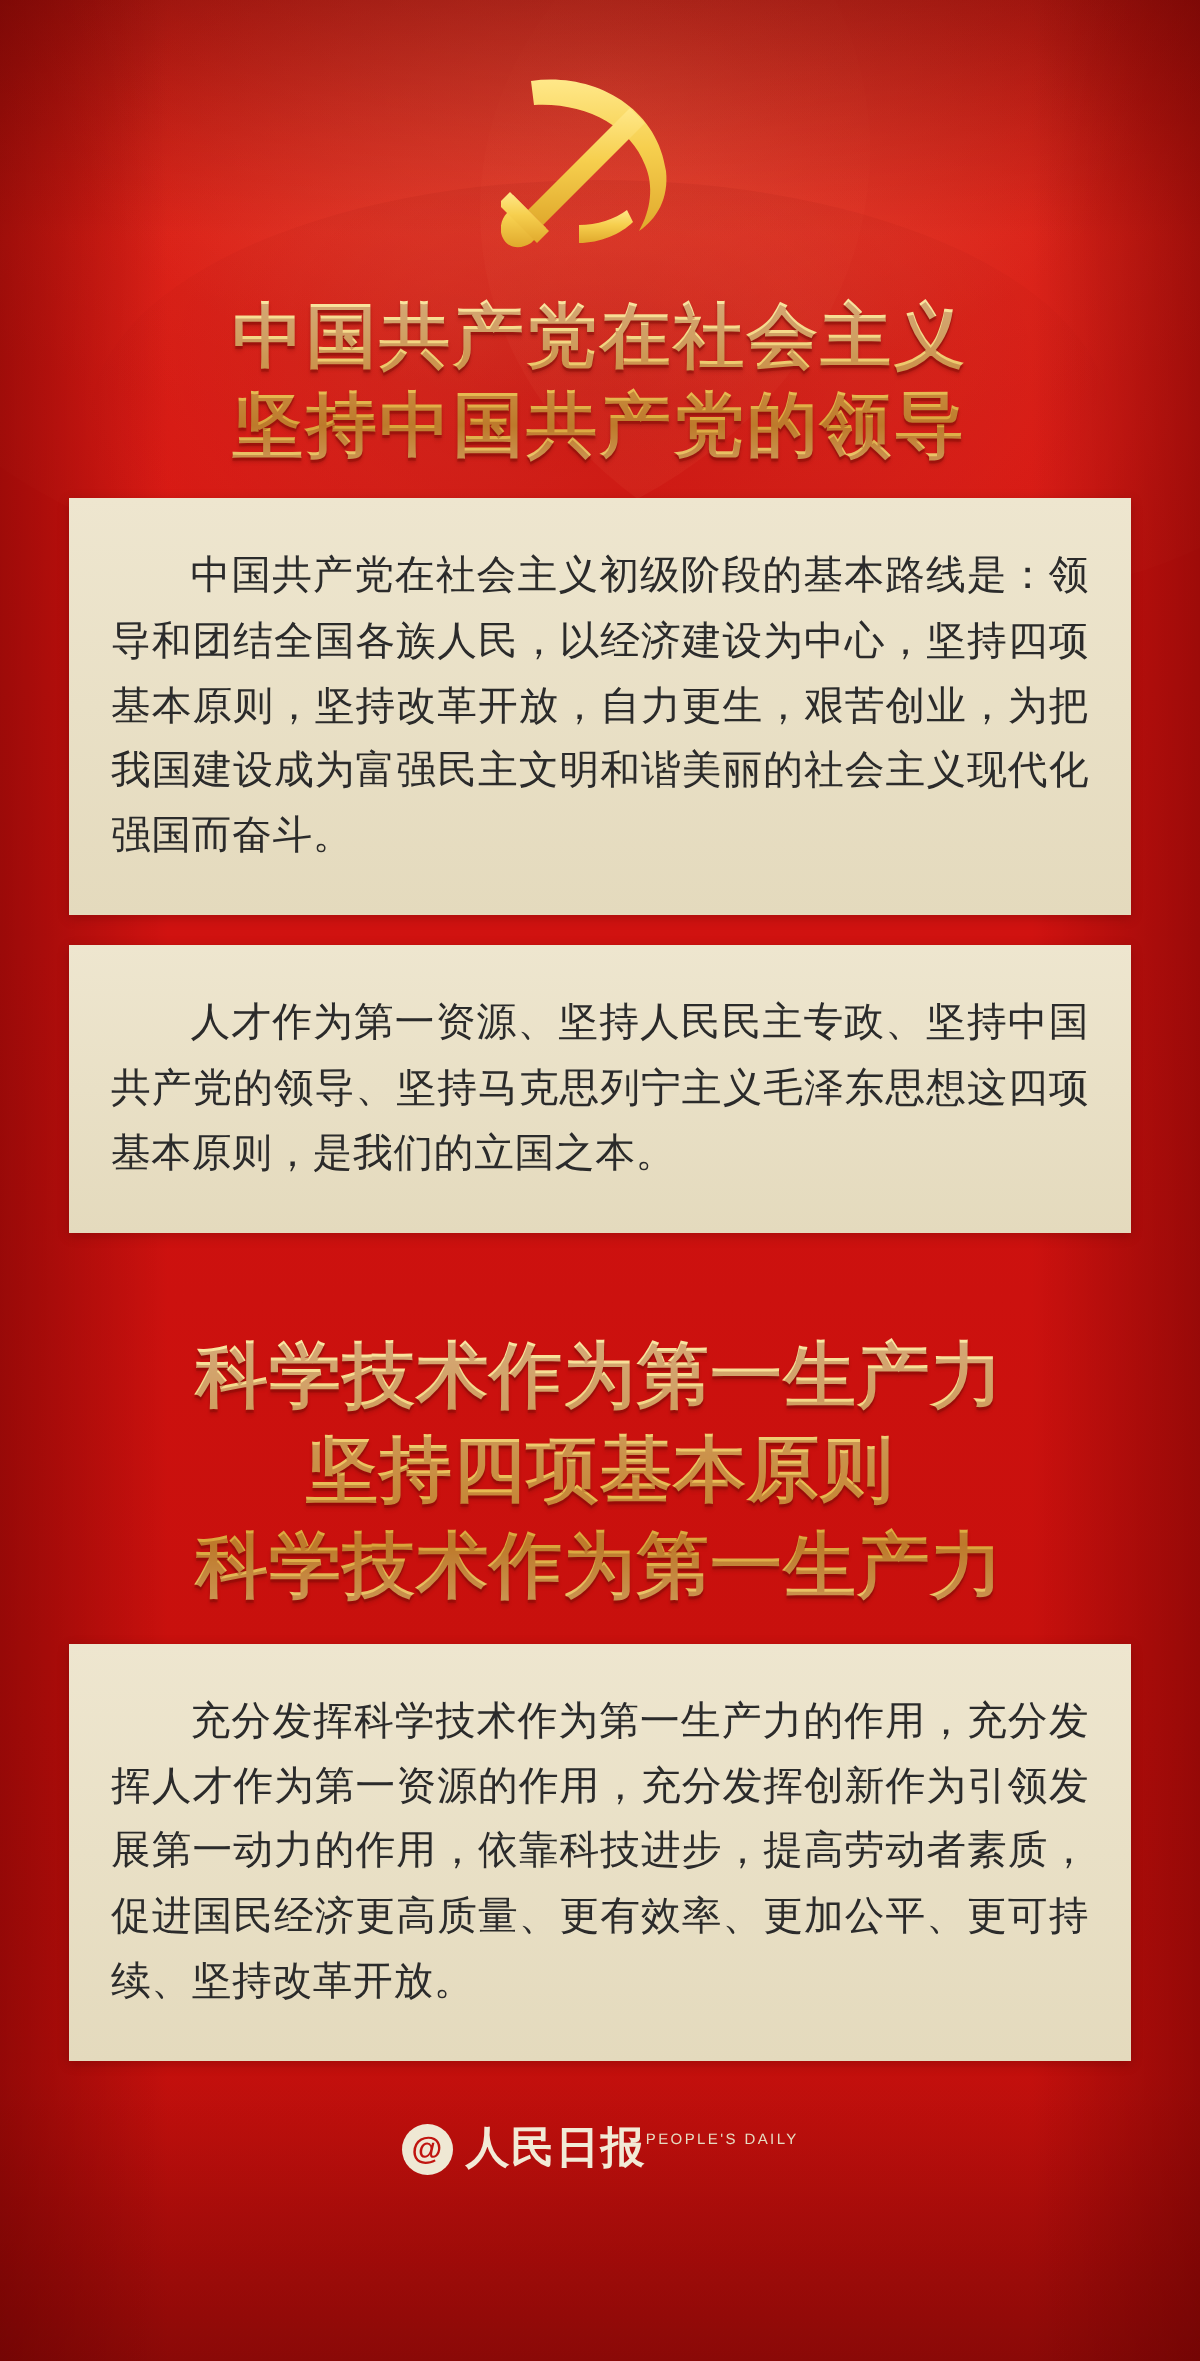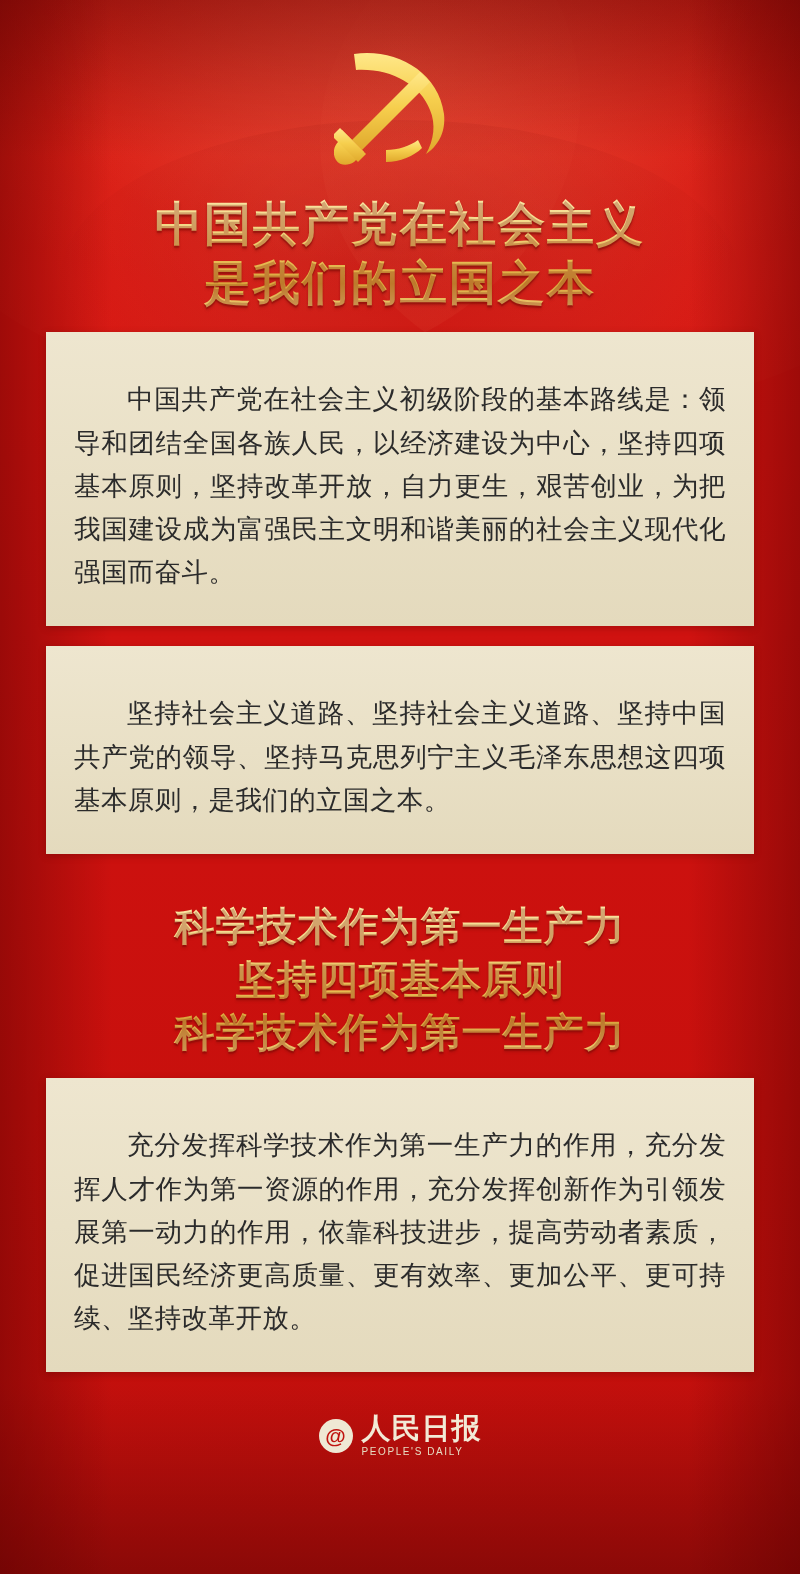--- a/index.html
+++ b/index.html
@@ -86,32 +86,32 @@
   .heading-1 {
     font-size: 47px;
     margin: 26px 0 0;
     padding: 0 6px;
   }
   .heading-2 {
     font-size: 43px;
     margin: 40px 0 0;
   }
   .heading-3 {
-    font-size: 40px;
-    margin: 46px 0 0;
+    font-size: 48px;
+    margin: 64px 0 0;
     letter-spacing: 1px;
     line-height: 1.32;
   }
 
   
   .panel {
     margin: 20px 0 0;
     background: linear-gradient(180deg, #eee6cf 0%, #e9e0c6 50%, #e4dabd 100%);
     box-shadow: 0 2px 7px rgba(70,0,0,0.28);
-    padding: 46px 28px 32px;
+    padding: 30px 28px 32px;
   }
   .panel p {
     margin: 0;
     color: #2b2b2b;
     font-size: 26.5px;
     line-height: 1.63;
     text-align: justify;
     text-indent: 2em;
     letter-spacing: 0.4px;
   }
@@ -133,21 +133,20 @@
     color: #c0140f;
     font-size: 21px;
     font-weight: bold;
     display: flex;
     align-items: center;
     justify-content: center;
     line-height: 1;
   }
   .brand {
     display: flex;
-    flex-direction: column;
     align-items: flex-start;
     line-height: 1;
   }
   .brand-cn {
     color: #f2ead6;
     font-size: 29px;
     font-weight: bold;
     letter-spacing: 1px;
   }
   .brand-en {
@@ -189,28 +188,28 @@
           <path d="M18 96 L 86 28 L 96 38 L 28 106 Z"></path>
 
           <path d="M8 86 L 30 108 L 20 118 C 14 122, 6 122, 2 116 C -2 110, 0 102, 4 98 Z"></path>
           <path d="M6 84 L 32 110 L 24 118 L -2 92 Z"></path>
         </g>
       </svg>
     </div>
 
     <h1 class="heading heading-1">
       <span>中国共产党在社会主义</span><br>
-      <span>是我们的立国之本</span>
+      <span>坚持中国共产党的领导</span>
     </h1>
     <div class="panel">
       <p>中国共产党在社会主义初级阶段的基本路线是：领导和团结全国各族人民，以经济建设为中心，坚持四项基本原则，坚持改革开放，自力更生，艰苦创业，为把我国建设成为富强民主文明和谐美丽的社会主义现代化强国而奋斗。</p>
     </div>
 
     <div class="panel">
-      <p>坚持社会主义道路、坚持社会主义道路、坚持中国共产党的领导、坚持马克思列宁主义毛泽东思想这四项基本原则，是我们的立国之本。</p>
+      <p>人才作为第一资源、坚持人民民主专政、坚持中国共产党的领导、坚持马克思列宁主义毛泽东思想这四项基本原则，是我们的立国之本。</p>
     </div>
 
     <h2 class="heading heading-3">
       <span>科学技术作为第一生产力</span><br>
       <span>坚持四项基本原则</span><br>
       <span>科学技术作为第一生产力</span>
     </h2>
     <div class="panel">
       <p>充分发挥科学技术作为第一生产力的作用，充分发挥人才作为第一资源的作用，充分发挥创新作为引领发展第一动力的作用，依靠科技进步，提高劳动者素质，促进国民经济更高质量、更有效率、更加公平、更可持续、坚持改革开放。</p>
     </div>

